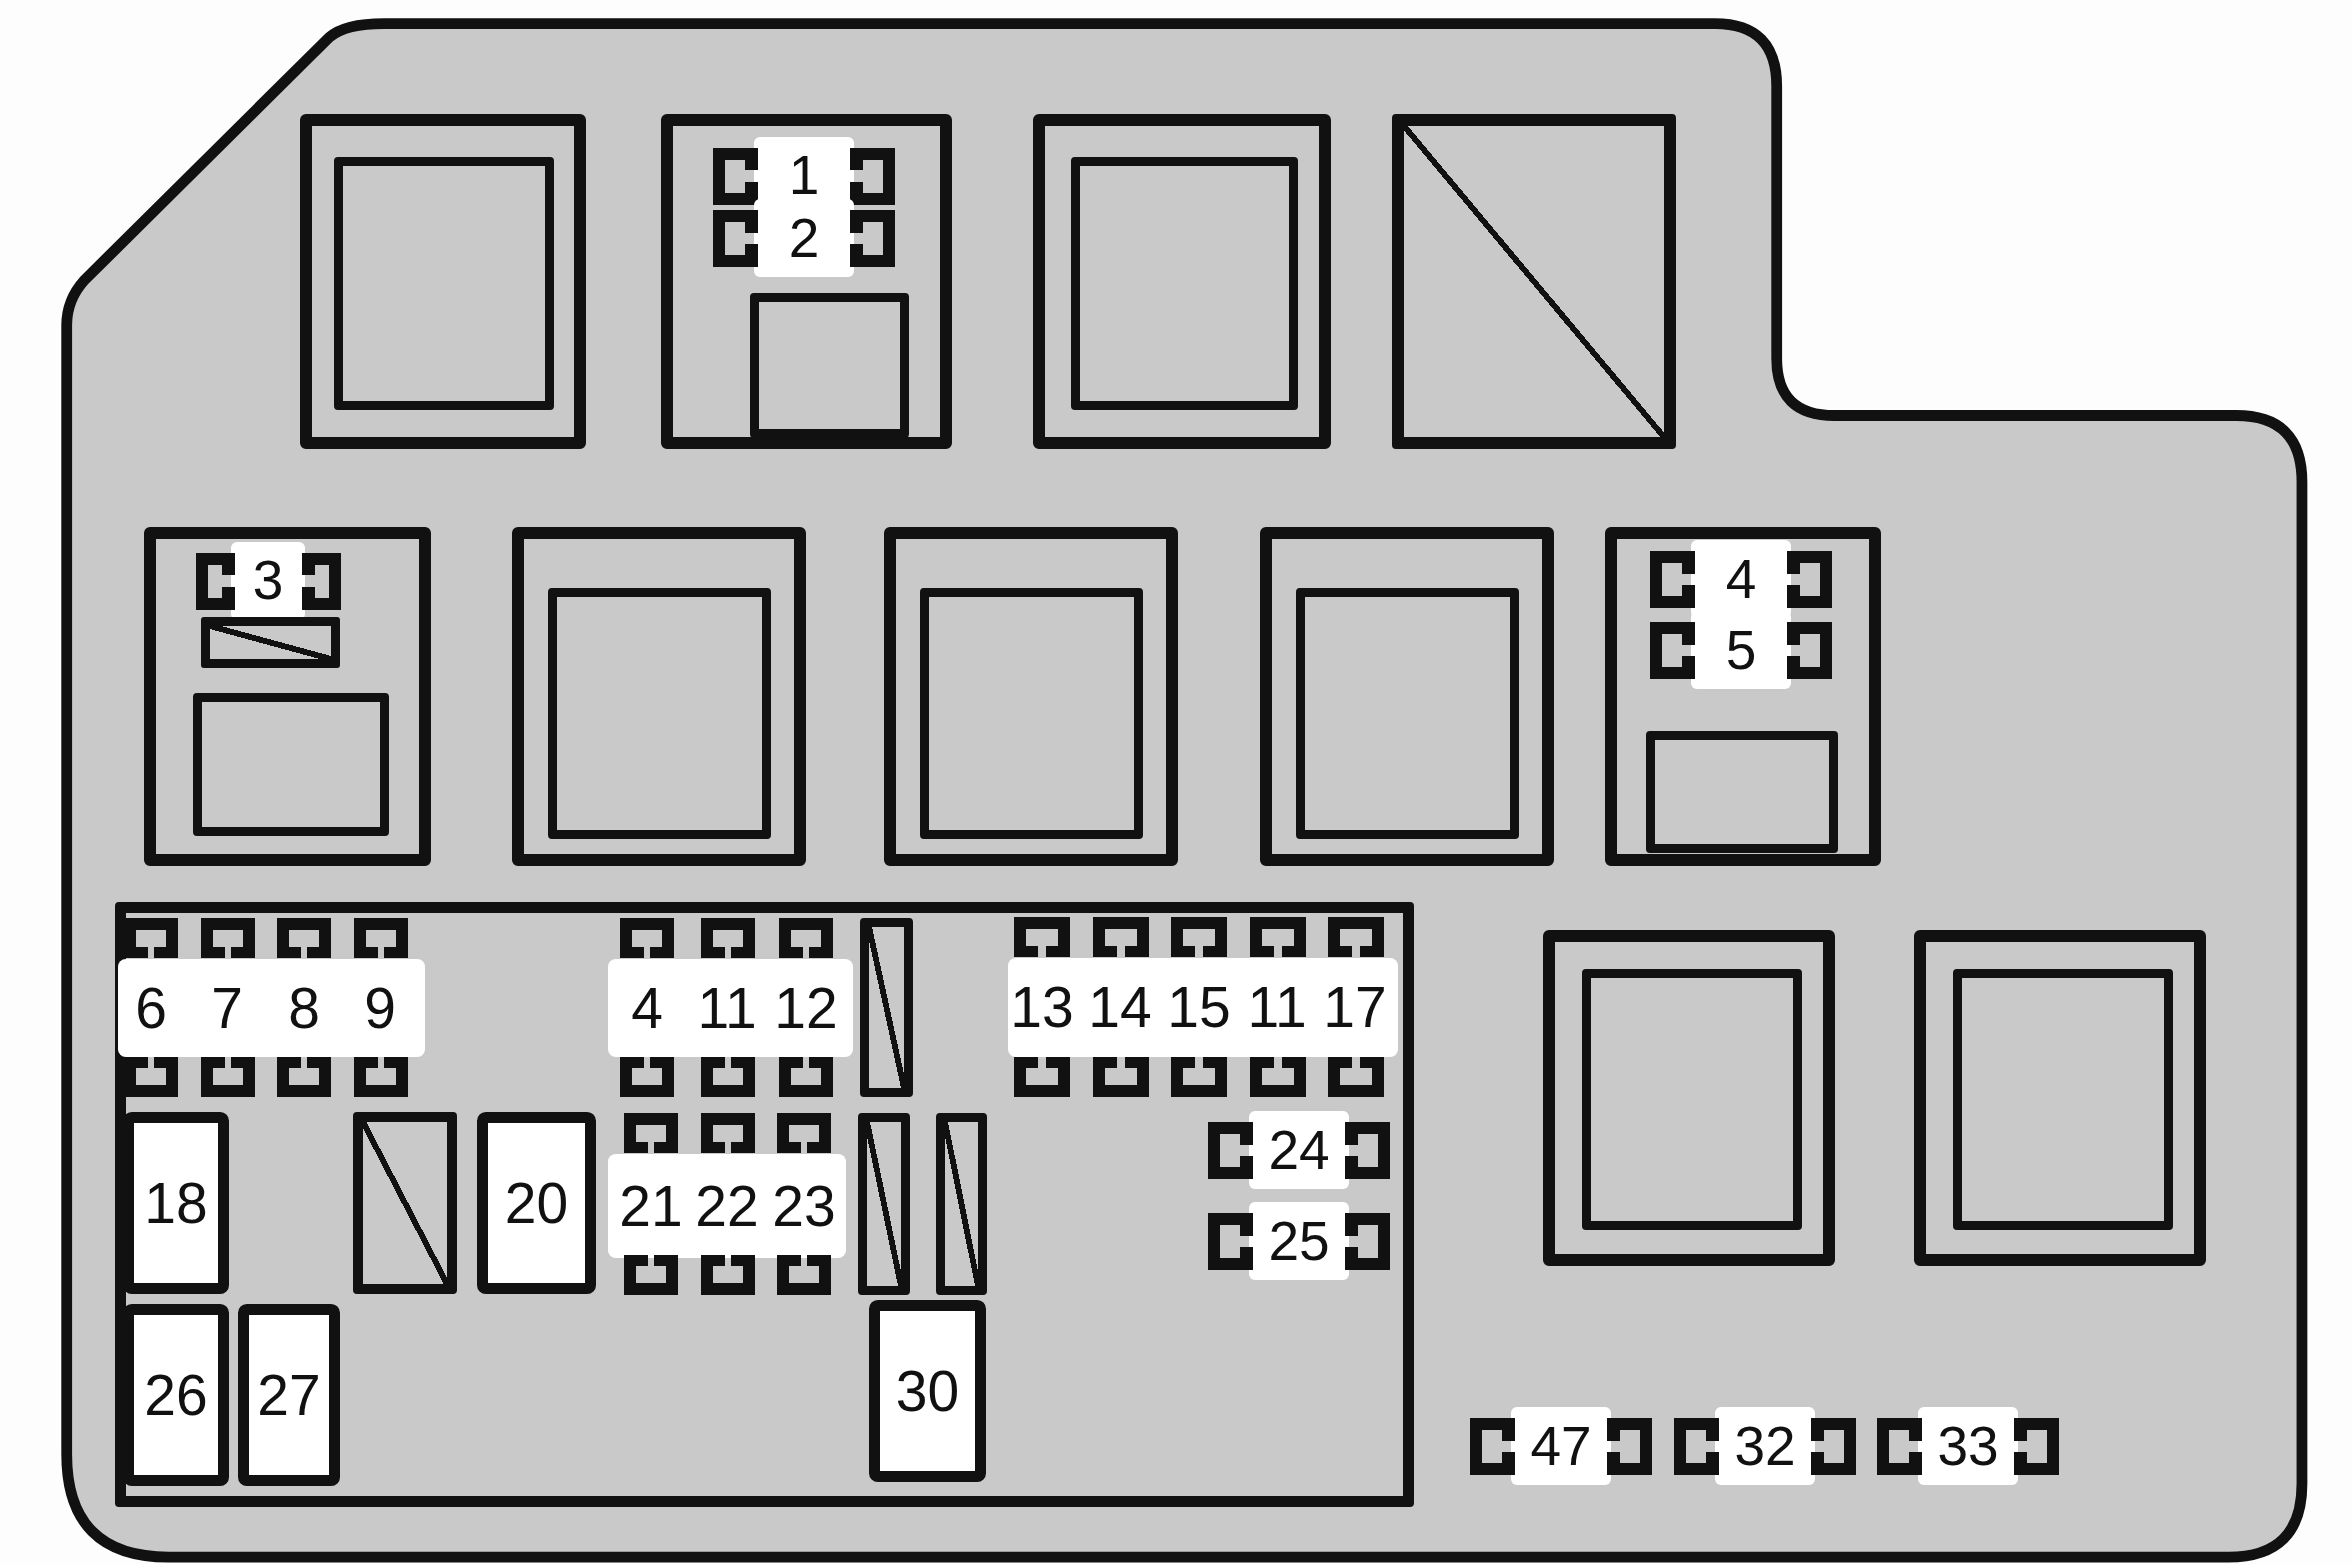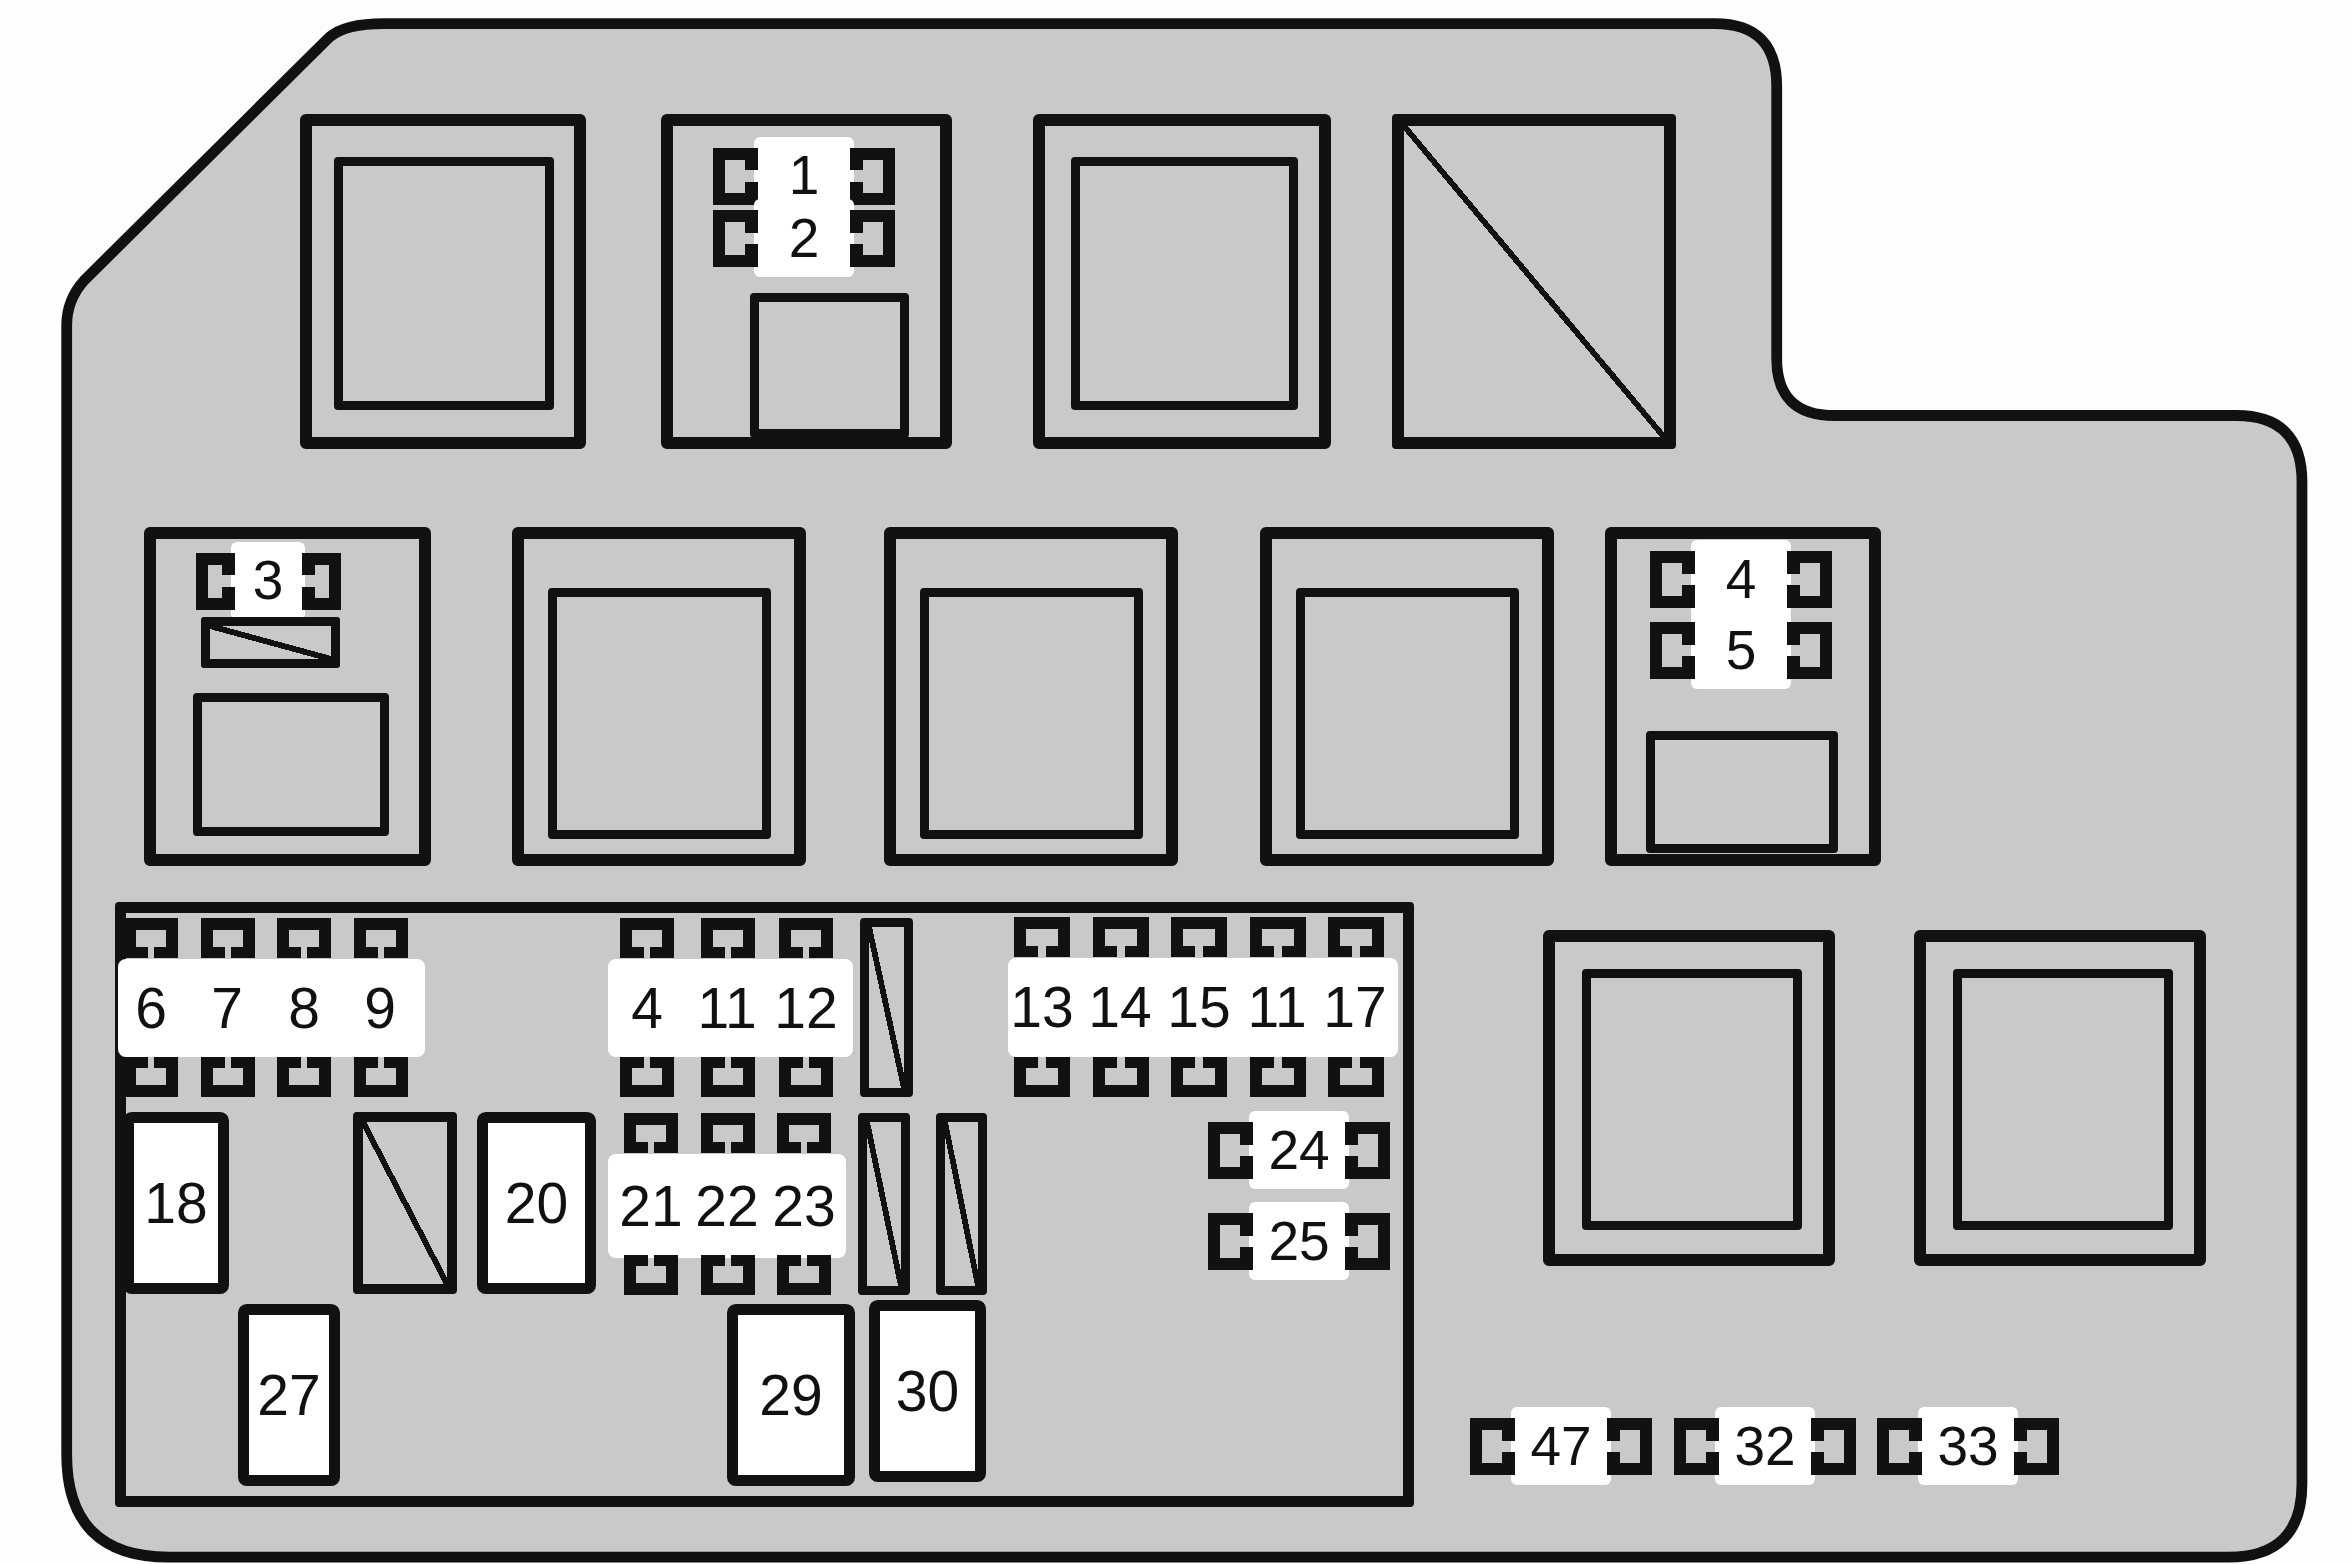--- a/index.html
+++ b/index.html
@@ -220,26 +220,26 @@
     <div class="tab">24</div>
     <div class="hb hb-l"></div>
     <div class="hb hb-r"></div>
   </div>
   <div class="hfuse" style="left:1208px;top:1202px">
     <div class="tab">25</div>
     <div class="hb hb-l"></div>
     <div class="hb hb-r"></div>
   </div>
 
+  <div class="wbox" style="left:123px;top:1304px;width:106px;height:182px">
+    <span>26</span>
+  </div>
   <div class="wbox" style="left:238px;top:1304px;width:102px;height:182px">
     <span>27</span>
   </div>
-  <div class="wbox" style="left:727px;top:1304px;width:128px;height:182px">
-    <span>29</span>
-  </div>
   <div class="wbox" style="left:869px;top:1300px;width:117px;height:182px">
     <span>30</span>
   </div>
 
   <div class="rbox" style="left:1543px;top:930px;width:292px;height:336px">
     <div class="inner" style="left:26.5px;top:27.4px;width:220px;height:261px"></div>
   </div>
   <div class="rbox" style="left:1914px;top:930px;width:292px;height:336px">
     <div class="inner" style="left:26.5px;top:27.4px;width:220px;height:261px"></div>
   </div>

